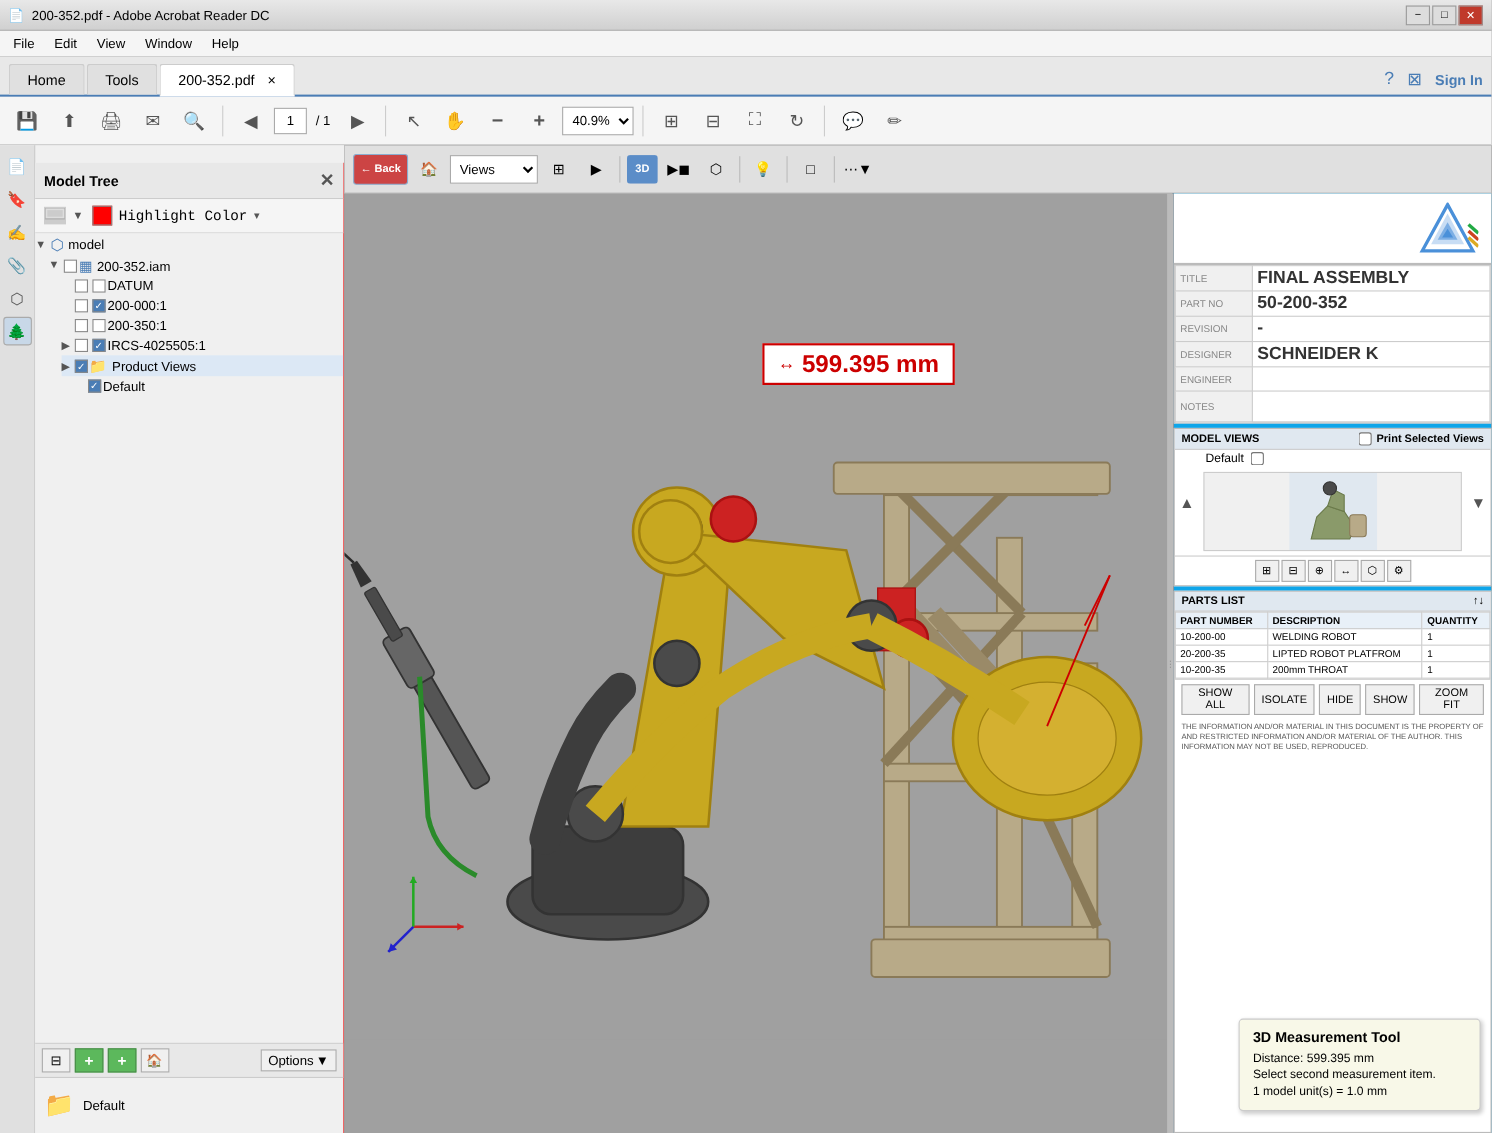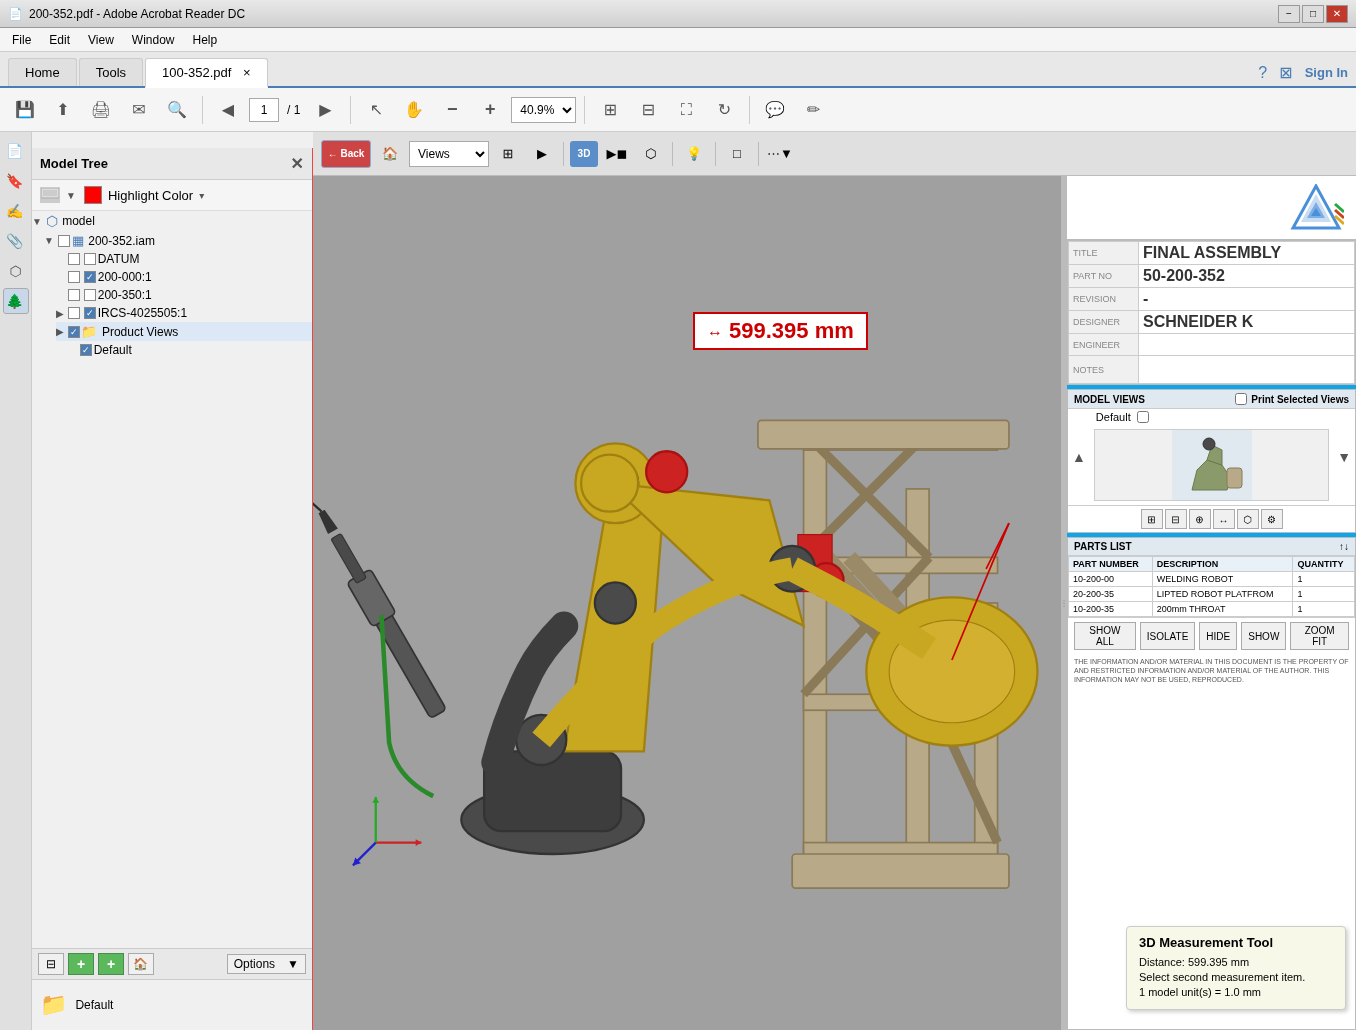--- a/index.html
+++ b/index.html
@@ -101,21 +101,21 @@
     .highlight-bar {
       padding: 6px 8px;
       display: flex;
       align-items: center;
       gap: 6px;
       border-bottom: 1px solid #ddd;
       background: #f5f5f5;
     }
     .hl-icon { width: 20px; height: 16px; background: #ccc; display: flex; align-items: center; justify-content: center; }
     .hl-color { width: 18px; height: 18px; background: red; border: 1px solid #888; }
-    .hl-text { font-size: 13px; }
+    .hl-text { font-size: 13px; font-family: Liberation Mono, monospace; }
     .hl-arrow { font-size: 10px; color: #555; }
     .tree-item {
       display: flex;
       align-items: center;
       gap: 2px;
       padding: 2px 0;
       cursor: pointer;
       font-size: 12px;
     }
     .tree-indent-1 { margin-left: 12px; }
@@ -139,21 +139,21 @@
       display: flex;
       align-items: center;
       justify-content: space-between;
       padding: 4px 6px;
       background: #e8e8e8;
       border-bottom: 1px solid #ccc;
     }
     .bl-toolbar-left { display: flex; gap: 4px; }
     .bl-btn { width: 26px; height: 22px; border: 1px solid #aaa; background: #f0f0f0; display: flex; align-items: center; justify-content: center; cursor: pointer; font-size: 12px; }
     .bl-btn.green { background: #5cb85c; color: white; border-color: #4a8c4a; }
-    .options-btn { display: flex; align-items: center; gap: 12px; cursor: pointer; font-size: 12px; padding: 2px 6px; border: 1px solid #aaa; background: #f0f0f0; }
+    .options-btn { display: flex; align-items: center; gap: 2px; cursor: pointer; font-size: 12px; padding: 2px 6px; border: 1px solid #aaa; background: #f0f0f0; }
 
     .bl-content {
       padding: 8px;
       display: flex;
       align-items: center;
       gap: 8px;
       min-height: 50px;
     }
     .bl-folder-icon { font-size: 22px; color: #888; }
 
@@ -438,21 +438,21 @@
   <span class="menu-item">View</span>
   <span class="menu-item">Window</span>
   <span class="menu-item">Help</span>
 </div>
 
 <div class="tab-bar">
   <div class="tab-bar-left">
     <div class="tab">Home</div>
     <div class="tab">Tools</div>
     <div class="tab active">
-      <span>100-352.pdf</span>
+      <span>200-352.pdf</span>
       <span style="margin-left:8px; cursor:pointer;">×</span>
     </div>
   </div>
   <div class="tab-bar-right">
     <span style="font-size:16px; cursor:pointer; color:#4a7db5;">?</span>
     <span style="font-size:16px; cursor:pointer; color:#4a7db5;">⊠</span>
     <span style="color:#4a7db5; font-size:13px; cursor:pointer; font-weight:bold;">Sign In</span>
   </div>
 </div>
 

